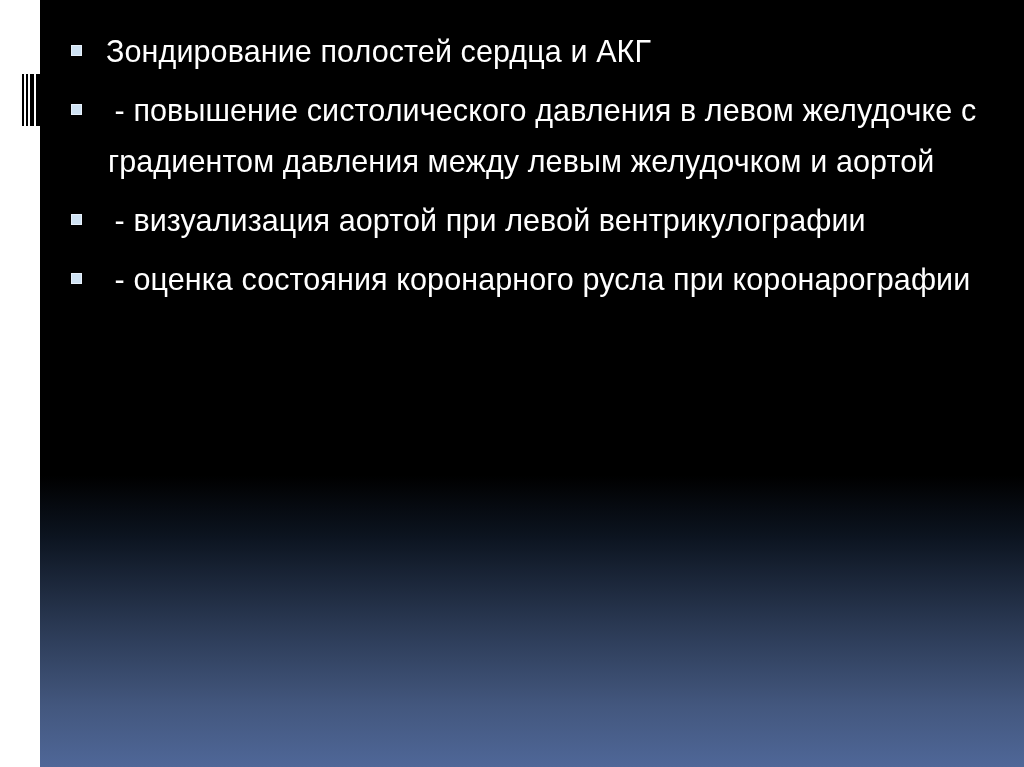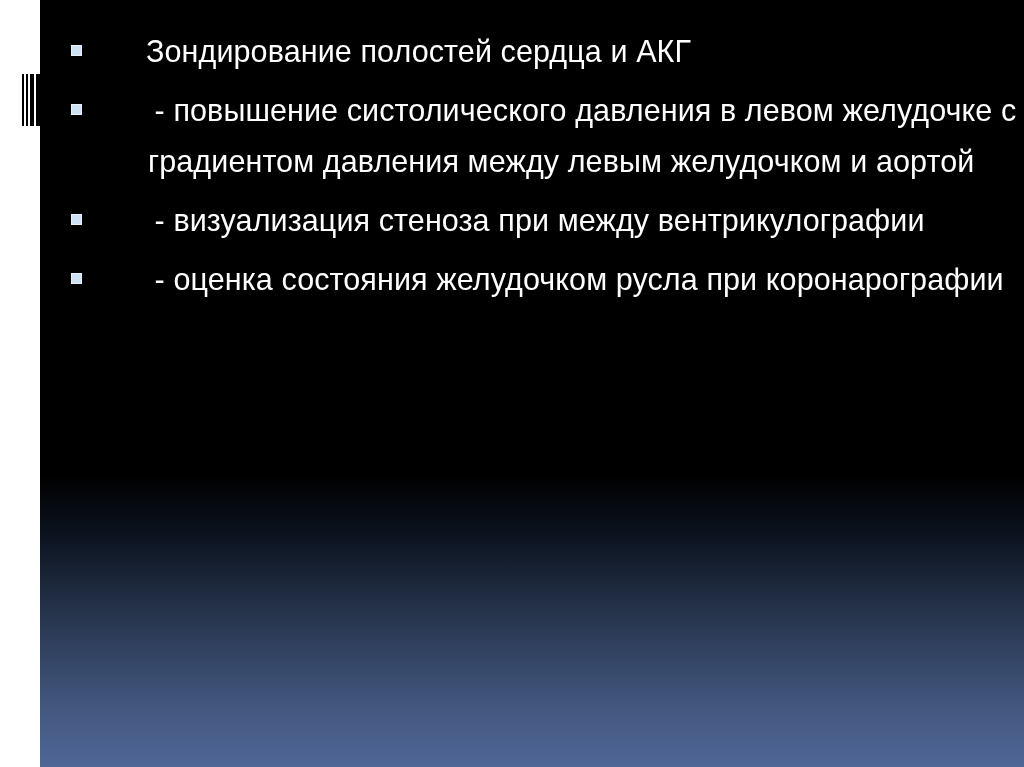--- a/index.html
+++ b/index.html
@@ -90,21 +90,21 @@
     position: absolute;
     left: 0;
     top: 26px;
     width: 984px;
     padding: 0;
     margin: 0;
     list-style: none;
   }
   .bullet-row {
     position: relative;
-    padding-left: 108px;
+    padding-left: 68px;
     margin-bottom: 8px;
   }
   .bullet-marker {
     position: absolute;
     left: 31px;
     top: 19px;
     width: 11px;
     height: 11px;
     background: #cfe2f3;
     border: 1px solid #e8f1fb;
@@ -151,24 +151,24 @@
       </li>
 
       <li class="bullet-row">
         <span class="bullet-marker" style="background: rgb(207, 226, 243);"></span>
         <span class="bullet-text" style="color: rgb(255, 255, 255);"> - повышение систолического давления в левом желудочке с градиентом давления между левым желудочком и аортой</span>
       </li>
 
 
       <li class="bullet-row">
         <span class="bullet-marker" style="background: rgb(207, 226, 243);"></span>
-        <span class="bullet-text" style="color: rgb(255, 255, 255);"> - визуализация стеноза при между вентрикулографии</span>
+        <span class="bullet-text" style="color: rgb(255, 255, 255);"> - визуализация аортой при левой вентрикулографии</span>
       </li>
 
       <li class="bullet-row">
         <span class="bullet-marker" style="background: rgb(207, 226, 243);"></span>
-        <span class="bullet-text" style="color: rgb(255, 255, 255);"> - оценка состояния желудочком русла при коронарографии</span>
+        <span class="bullet-text" style="color: rgb(255, 255, 255);"> - оценка состояния коронарного русла при коронарографии</span>
       </li>
 
     </ul>
   </div>
 
 </div>
 
 </body></html>

